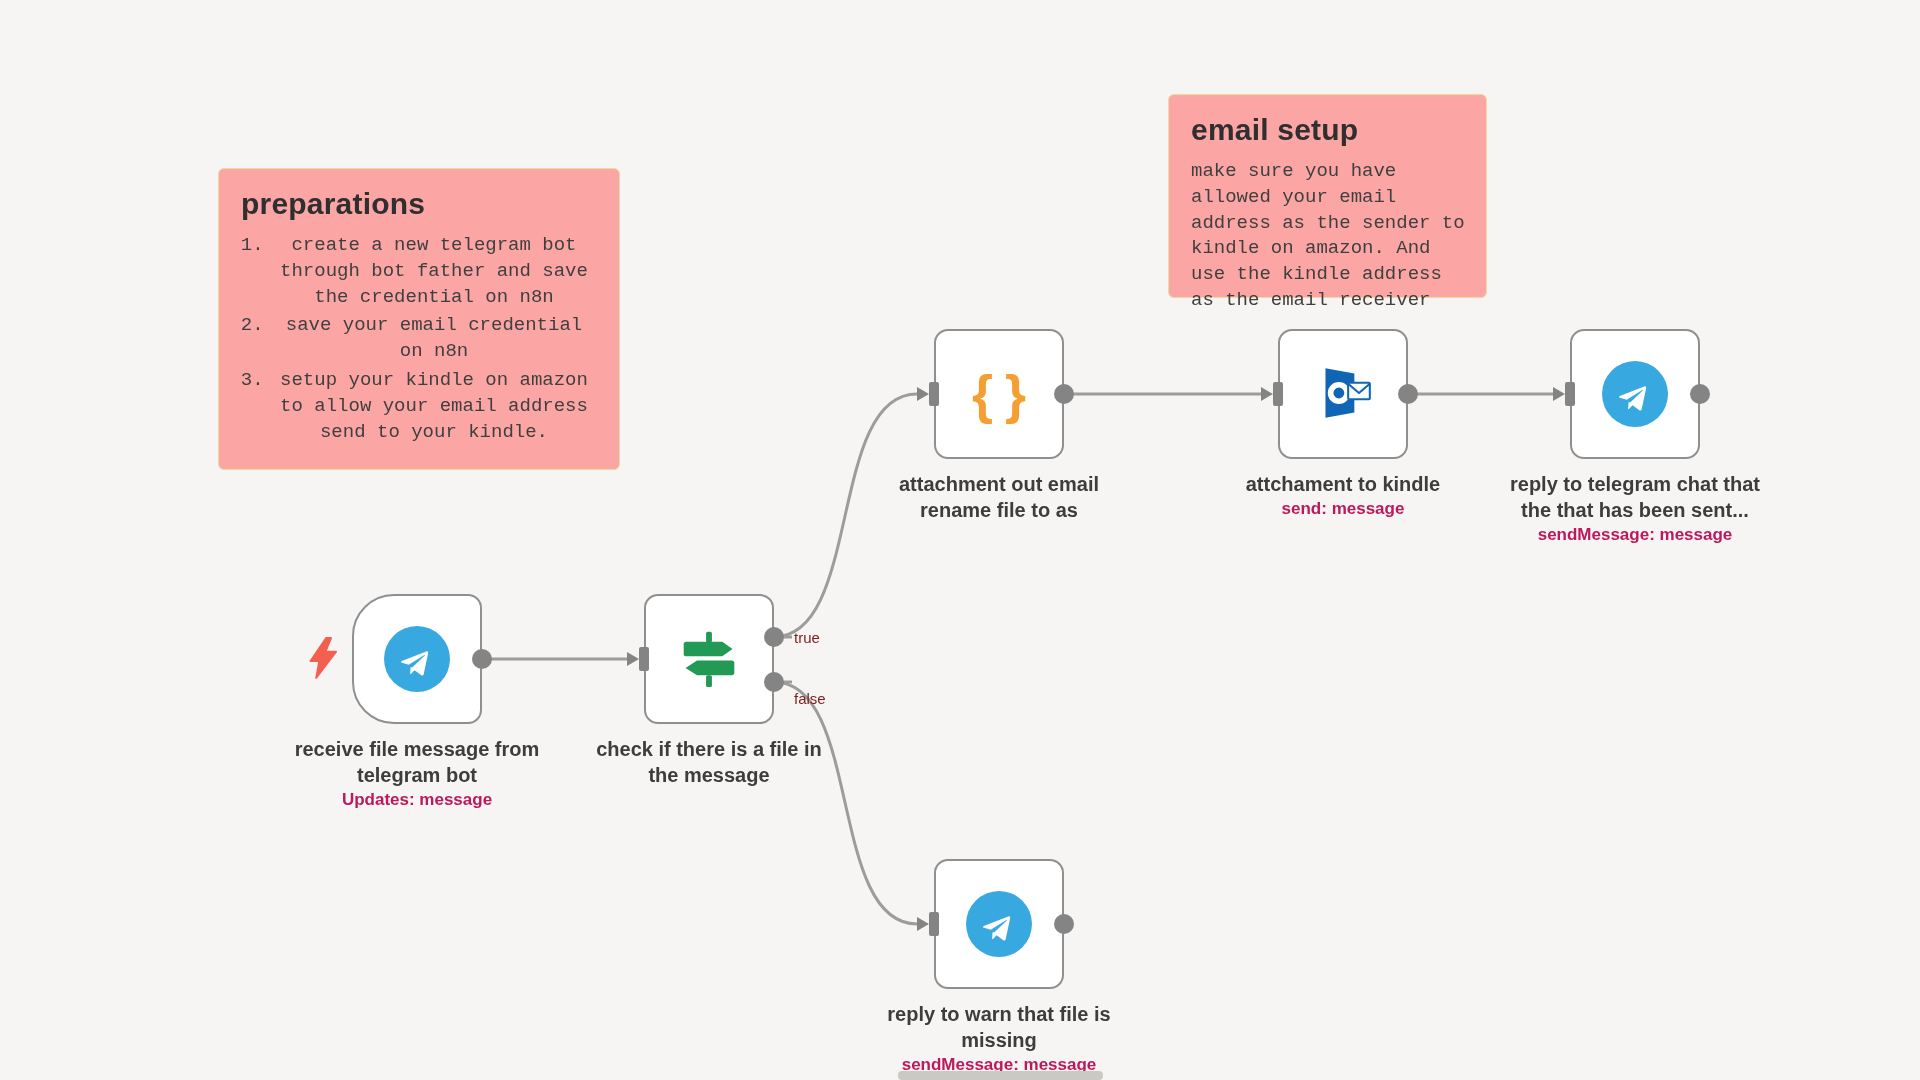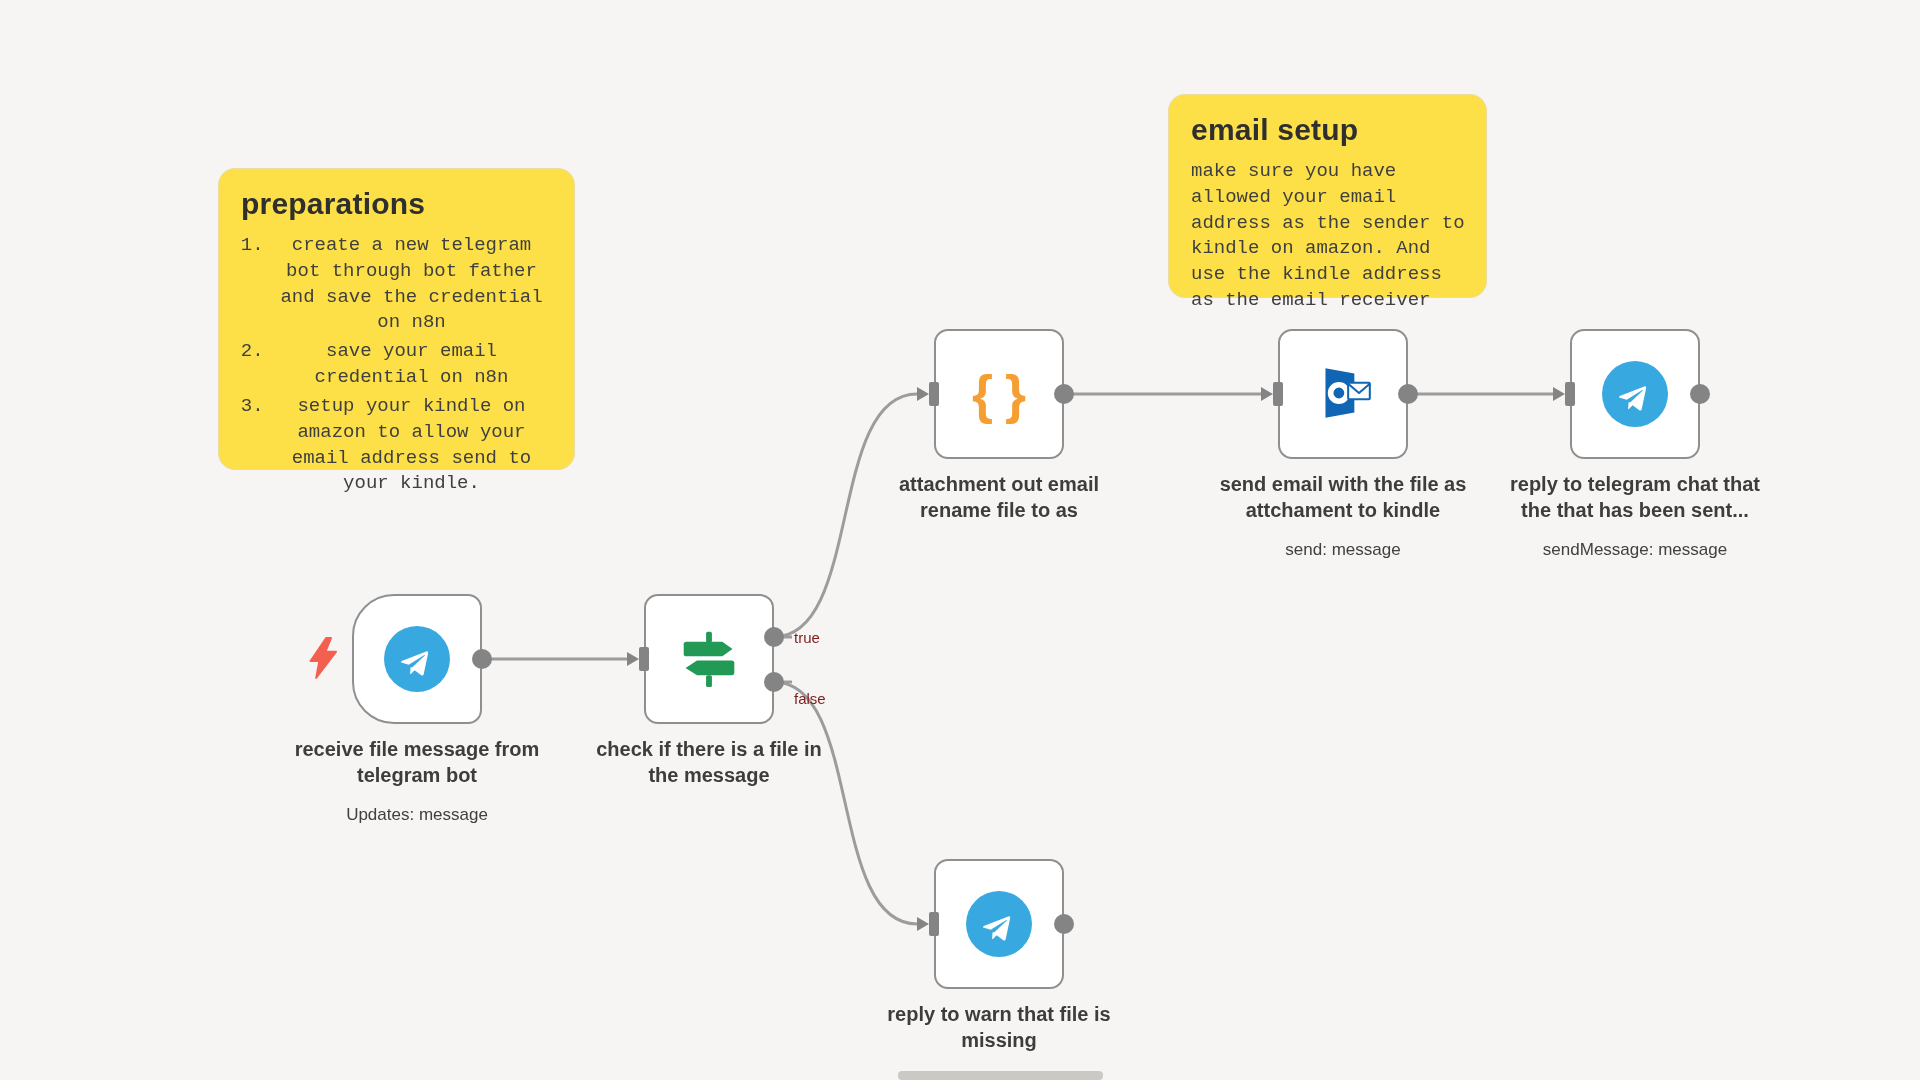--- a/index.html
+++ b/index.html
@@ -5,32 +5,32 @@
   html,body{margin:0;padding:0;}
   body{
     width:1920px;height:1080px;overflow:hidden;position:relative;
     background:#f6f5f3;
     font-family:"Liberation Sans", sans-serif;
   }
   .canvas{position:absolute;inset:0;}
 
   
   .sticky{
-    position:absolute;background:#fde047;border:1px solid #ecdc9e;border-radius:17px;
+    position:absolute;background:#fca5a5;border:1px solid #ecdc9e;border-radius:6px;
     box-sizing:border-box;padding:16px 22px;z-index:1;
   }
   .sticky h2{
     margin:2px 0 12px 0;font-size:30px;font-weight:700;color:#2f2f2f;letter-spacing:.2px;
   }
   .sticky .body, .sticky li{
     font-size:19px;color:#3f3f3f;line-height:1.36;font-family:Liberation Mono, monospace;
   }
   .sticky ol{margin:4px;padding-left:30px;text-align:center;}
   .sticky li{margin-bottom:3px;}
-  #note-preparations{left:218px;top:168px;width:357px;height:302px;}
+  #note-preparations{left:218px;top:168px;width:402px;height:302px;}
   #note-email{left:1168px;top:94px;width:319px;height:204px;}
   #note-email .body{width:282px;}
 
   
   .node{
     position:absolute;width:130px;height:130px;box-sizing:border-box;
     background:#ffffff;border:2.5px solid #8f8f8f;border-radius:14px;
     display:flex;align-items:center;justify-content:center;z-index:2;
   }
   .node.trigger{border-radius:42px 14px 14px 42px;}
@@ -45,21 +45,21 @@
     display:flex;gap:12px;color:#f59e31;font-size:54px;font-weight:700;line-height:1;
     font-family:"Liberation Sans", sans-serif;
   }
 
   
   .node-label{
     position:absolute;width:360px;transform:translateX(-50%);
     text-align:center;z-index:2;
   }
   .node-label .l{font-size:20px;font-weight:600;color:#3d3d3d;line-height:1.3;}
-  .node-label .sub{font-size:17px;font-weight:400;color:#404040;margin-top:17px;}
+  .node-label .sub{font-size:17px;font-weight:700;color:#be185d;margin-top:2px;}
 
   
   #edges{position:absolute;left:0;top:0;z-index:3;pointer-events:none;}
 
   .branch-label{
     position:absolute;transform:translateY(-50%);
     font-size:15px;color:#7f1d1d;z-index:4;
   }
 
   
@@ -155,21 +155,20 @@
     <div class="l">check if there is a file in</div>
     <div class="l">the message</div>
   </div>
 
   <div class="node-label" style="left:999px;top:471px">
     <div class="l">attachment out email</div>
     <div class="l">rename file to as</div>
   </div>
 
   <div class="node-label" style="left:1343px;top:471px">
-    <div class="l">send email with the file as</div>
     <div class="l">attchament to kindle</div>
     <div class="sub">send: message</div>
   </div>
 
   <div class="node-label" style="left:1635px;top:471px">
     <div class="l">reply to telegram chat that</div>
     <div class="l">the that has been sent...</div>
     <div class="sub">sendMessage: message</div>
   </div>
 

